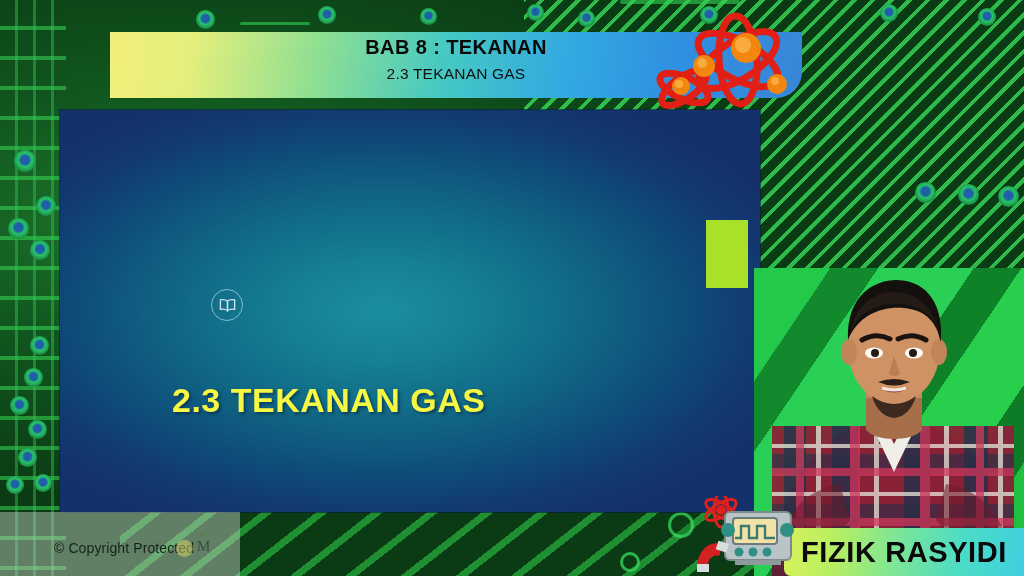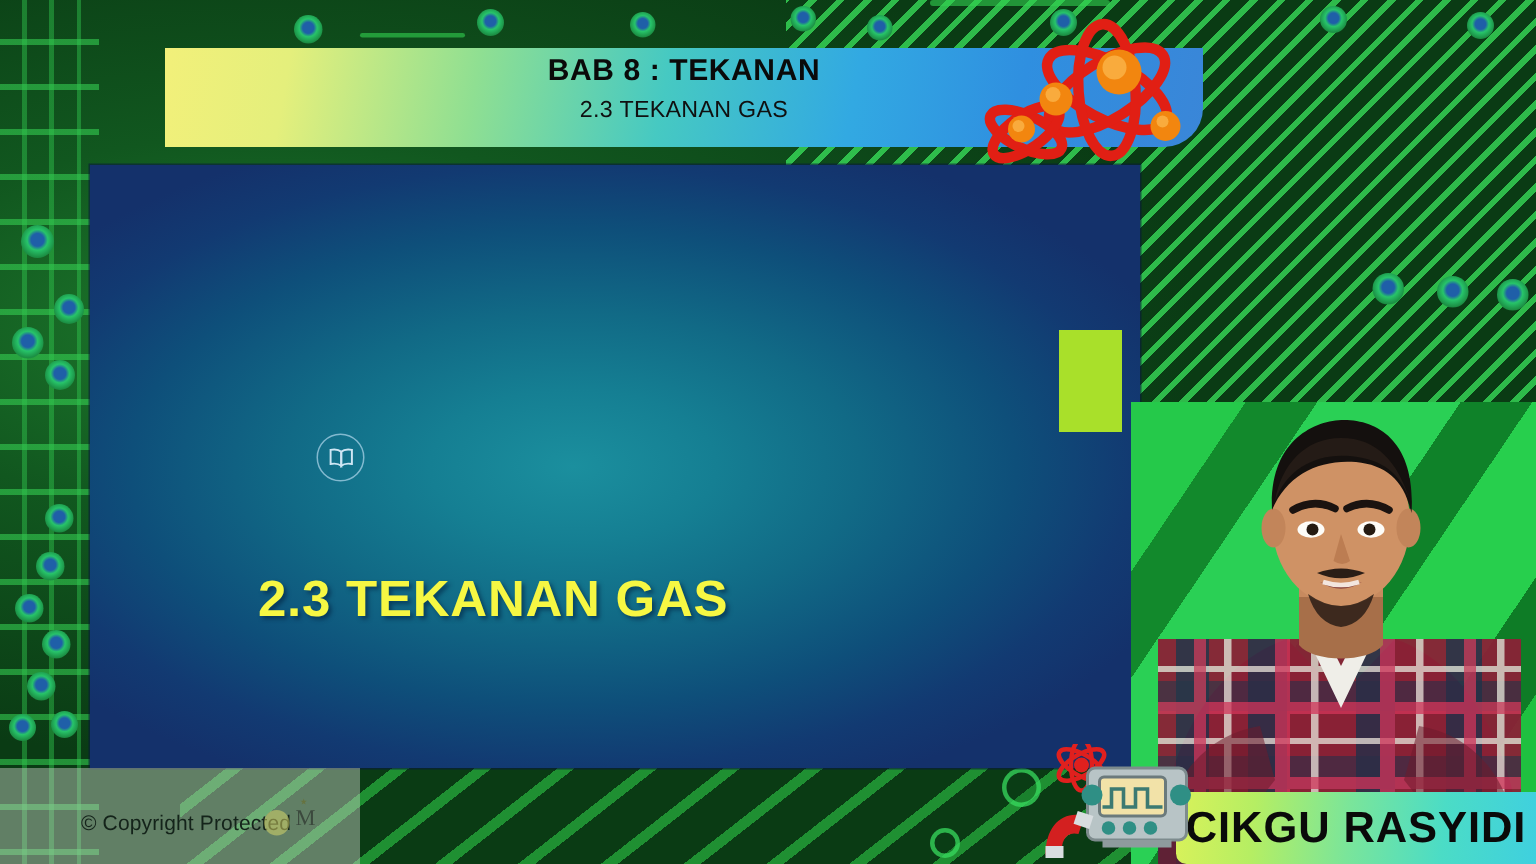--- a/index.html
+++ b/index.html
@@ -366,21 +366,21 @@
       <circle cx="92" cy="34" r="7" fill="#2f8f85"></circle>
       <rect x="40" y="64" width="46" height="5" fill="#8e9b9d"></rect>
 
       <path d="M2 74 C2 54 14 44 28 48 L24 60 C16 58 12 64 13 74 Z" fill="#d32020"></path>
       <rect x="2" y="68" width="12" height="8" fill="#d8dde0"></rect>
       <rect x="22" y="46" width="11" height="9" fill="#d8dde0" transform="rotate(18 27 50)"></rect>
     </svg>
   </div>
 
   <div class="namebar">
-    <span>CIKGU RASYIDI</span>
+    <span>FIZIK RASYIDI</span>
   </div>
 
   <div class="footer-haze"></div>
   <div class="copyright">© Copyright Protected</div>
   <div class="watermark">
     <div class="wm-dot"></div>
     <div class="wm-v">⋆</div>
     <div class="wm-m">M</div>
   </div>
 

